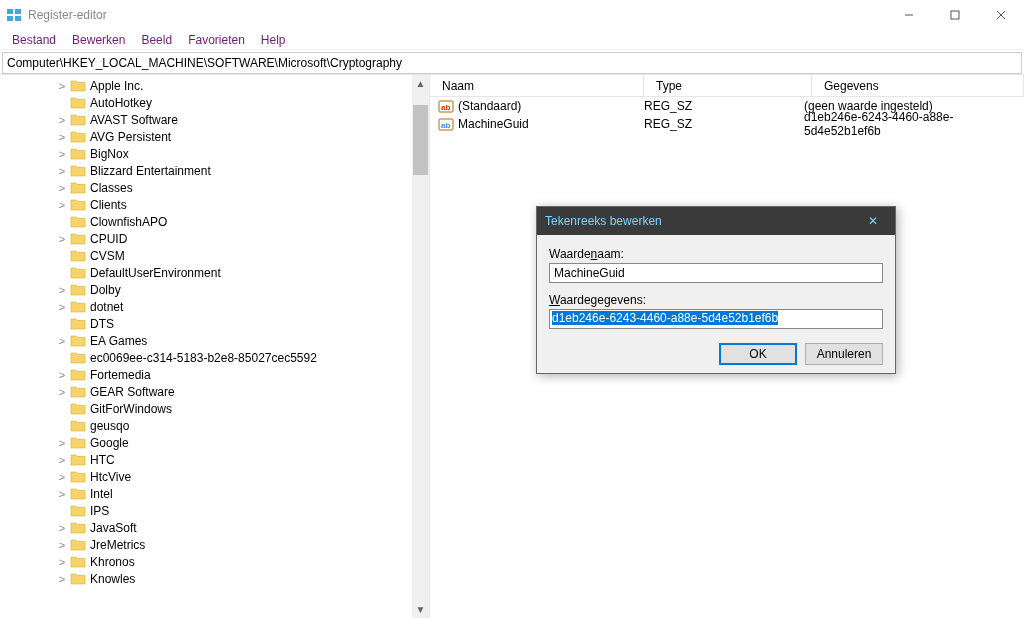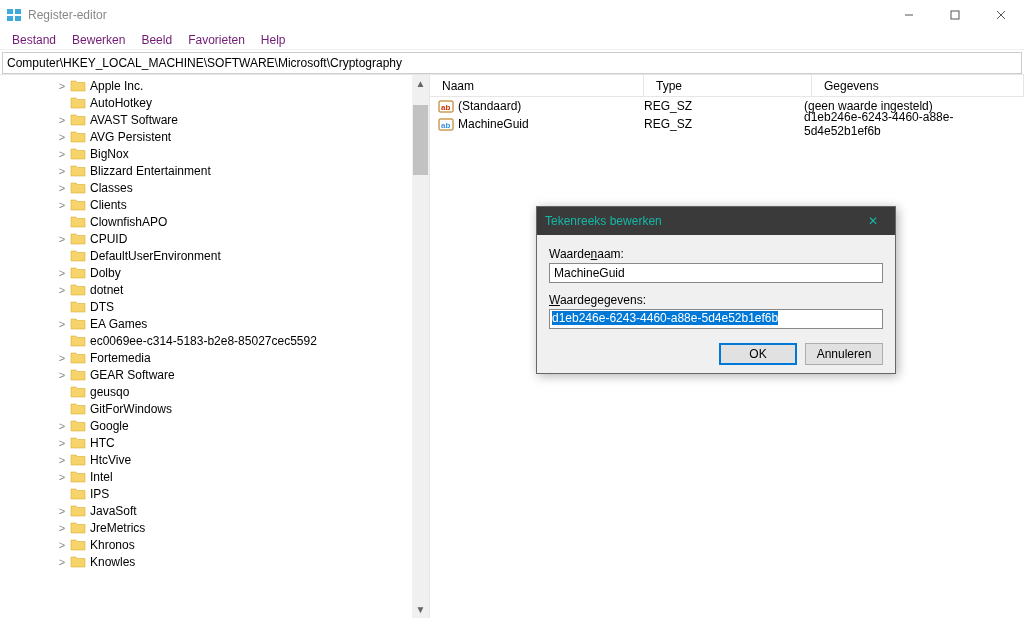--- a/index.html
+++ b/index.html
@@ -39,21 +39,21 @@
   .valhead .col { padding: 0 4px; border-right: 1px solid #e6e6e6; height:100%; display:flex; align-items:center;margin-left:8px;}
   .valrow { display: flex; height: 18px; align-items: center; font-size:12px;}
   .valrow .col { padding: 0 8px; }
   .valicon { width: 16px; height: 16px; margin-right: 4px; display:inline-flex; align-items:center; justify-content:center;}
   .col-name { width: 206px; display:flex; align-items:center;}
   .col-type { width: 160px; }
   .col-data { flex: 1; }
 
   
   .dialog { position: absolute; left: 536px; top: 206px; width: 360px; background: #f0f0f0; border: 1px solid #666; box-shadow: 2px 2px 10px rgba(0,0,0,0.3);}
-  .dialog .dtitle { height: 28px; background: #3a3a3a; color: #14b8a6; display:flex; align-items:center; padding: 0 8px; font-size:12px;}
+  .dialog .dtitle { height: 28px; background: #3a3a3a; color: #7dd3fc; display:flex; align-items:center; padding: 0 8px; font-size:12px;}
   .dialog .dtitle .spacer { flex:1; }
   .dialog .dtitle .dclose { width:28px; text-align:center; }
   .dialog .dbody { padding: 12px 12px 8px 12px; }
   .dialog .lbl { font-size: 12px; margin-bottom: 2px; }
   .dialog .lbl .u { text-decoration: underline; }
   .dialog .fld { width: 100%; height: 20px; border: 1px solid #888; background: #fff; padding: 1px 4px; font-size:12px; font-family: inherit;}
   .dialog .fld.ro { background: #fff; }
   .dialog .fld .sel { background: #0078d7; color: #fff; }
   .dialog .btnrow { display:flex; justify-content:flex-end; gap:8px; padding-top:14px;}
   .dialog .btn { width: 78px; height: 22px; border: 1px solid #adadad; background: #e1e1e1; font-size:12px;}
@@ -203,20 +203,29 @@
           </span>
           <span>CPUID</span>
         </div>
         <div class="tree-row">
           <span class="expander"></span>
           <span class="foldericon">
             <svg class="foldersvg" width="16" height="13" viewBox="0 0 16 13">
               <path d="M1 2 h5 l1.5 1.5 H15 V12 H1 Z"></path>
             </svg>
           </span>
+          <span>CVSM</span>
+        </div>
+        <div class="tree-row">
+          <span class="expander"></span>
+          <span class="foldericon">
+            <svg class="foldersvg" width="16" height="13" viewBox="0 0 16 13">
+              <path d="M1 2 h5 l1.5 1.5 H15 V12 H1 Z"></path>
+            </svg>
+          </span>
           <span>DefaultUserEnvironment</span>
         </div>
         <div class="tree-row">
           <span class="expander">&gt;</span>
           <span class="foldericon">
             <svg class="foldersvg" width="16" height="13" viewBox="0 0 16 13">
               <path d="M1 2 h5 l1.5 1.5 H15 V12 H1 Z"></path>
             </svg>
           </span>
           <span>Dolby</span>
@@ -275,30 +284,30 @@
           </span>
           <span>GEAR Software</span>
         </div>
         <div class="tree-row">
           <span class="expander"></span>
           <span class="foldericon">
             <svg class="foldersvg" width="16" height="13" viewBox="0 0 16 13">
               <path d="M1 2 h5 l1.5 1.5 H15 V12 H1 Z"></path>
             </svg>
           </span>
+          <span>GitForWindows</span>
+        </div>
+        <div class="tree-row">
+          <span class="expander"></span>
+          <span class="foldericon">
+            <svg class="foldersvg" width="16" height="13" viewBox="0 0 16 13">
+              <path d="M1 2 h5 l1.5 1.5 H15 V12 H1 Z"></path>
+            </svg>
+          </span>
           <span>geusqo</span>
-        </div>
-        <div class="tree-row">
-          <span class="expander"></span>
-          <span class="foldericon">
-            <svg class="foldersvg" width="16" height="13" viewBox="0 0 16 13">
-              <path d="M1 2 h5 l1.5 1.5 H15 V12 H1 Z"></path>
-            </svg>
-          </span>
-          <span>GitForWindows</span>
         </div>
         <div class="tree-row">
           <span class="expander">&gt;</span>
           <span class="foldericon">
             <svg class="foldersvg" width="16" height="13" viewBox="0 0 16 13">
               <path d="M1 2 h5 l1.5 1.5 H15 V12 H1 Z"></path>
             </svg>
           </span>
           <span>Google</span>
         </div>

